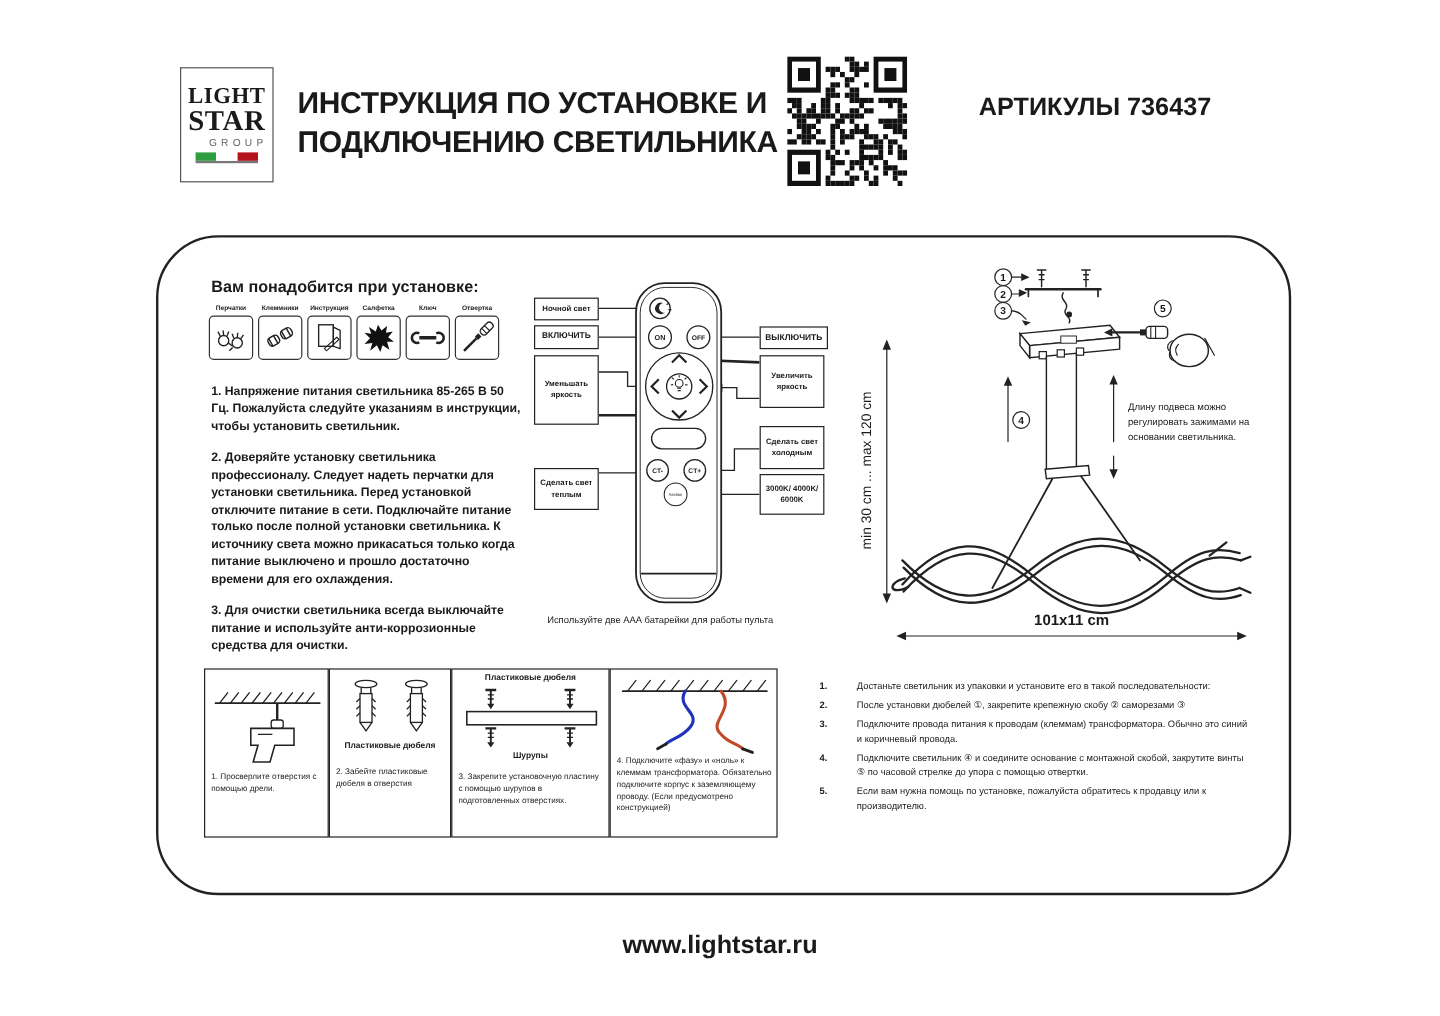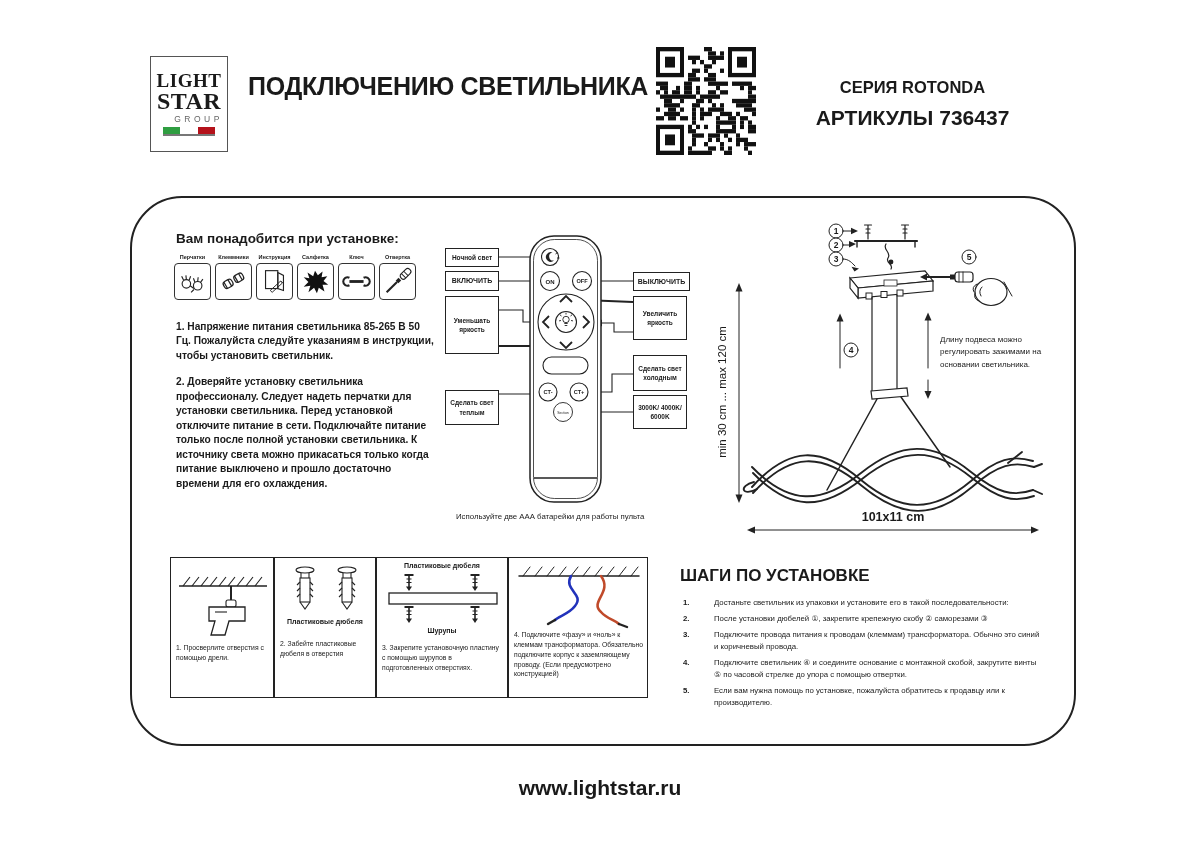--- a/index.html
+++ b/index.html
@@ -59,20 +59,21 @@
     <div class="logo-star">STAR</div>
     <div class="logo-group">GROUP</div>
     <div class="logo-flag">
       <span style="background:#2f9e41"></span>
         <span style="background:#fff"></span>
         <span style="background:#b5121b"></span>
     </div>
   </div>
 
   <div class="abs title">
+    <div>ИНСТРУКЦИЯ ПО УСТАНОВКЕ И</div>
     <div>ПОДКЛЮЧЕНИЮ СВЕТИЛЬНИКА</div>
   </div>
 
   <svg class="abs" style="left:656px;top:47px" width="100" height="108" viewBox="0 0 100 100" preserveAspectRatio="none" id="qr-pattern" fill="#111">
       <rect x="48" y="0" width="4" height="4"></rect>
       <rect x="52" y="0" width="4" height="4"></rect>
       <rect x="52" y="4" width="4" height="4"></rect>
       <rect x="56" y="4" width="4" height="4"></rect>
       <rect x="64" y="4" width="4" height="4"></rect>
       <rect x="32" y="8" width="4" height="4"></rect>
@@ -281,21 +282,20 @@
       <rect x="92" y="96" width="4" height="4"></rect>
       <rect x="2" y="2" width="24" height="24" fill="none" stroke="#111" stroke-width="4"></rect>
       <rect x="9" y="9" width="10" height="10"></rect>
       <rect x="74" y="2" width="24" height="24" fill="none" stroke="#111" stroke-width="4"></rect>
       <rect x="81" y="9" width="10" height="10"></rect>
       <rect x="2" y="74" width="24" height="24" fill="none" stroke="#111" stroke-width="4"></rect>
       <rect x="9" y="81" width="10" height="10"></rect>
     </svg>
 
   <div class="abs series-block">
-    <div class="series">СЕРИЯ ROTONDA</div>
     <div class="articles">АРТИКУЛЫ 736437</div>
   </div>
 
   <div class="abs main-panel"></div>
 
   <div class="abs tools-heading">Вам понадобится при установке:</div>
   <div class="abs tools-row">
     <div class="tool">
       <div class="tool-label">Перчатки</div>
       <div class="tool-box">
@@ -359,20 +359,21 @@
             <path d="M23,6.5 v6.5 M26.5,6.5 v6.5" stroke-width="1"></path>
           </g>
         </svg>
       </div>
     </div>
   </div>
 
   <div class="abs safety">
     <p>1. Напряжение питания светильника 85-265 В 50 Гц. Пожалуйста следуйте указаниям в инструкции, чтобы установить светильник.</p>
     <p>2. Доверяйте установку светильника профессионалу. Следует надеть перчатки для установки светильника. Перед установкой отключите питание в сети. Подключайте питание только после полной установки светильника. К источнику света можно прикасаться только когда питание выключено и прошло достаточно времени для его охлаждения.</p>
+    <p>3. Для очистки светильника всегда выключайте питание и используйте анти-коррозионные средства для очистки.</p>
   </div>
 
   <svg class="abs" style="left:440px;top:228px" width="265" height="292" viewBox="440 228 265 292">
     <g stroke="#222" fill="none" stroke-width="1.1">
 
       <path d="M499,257 H538"></path>
         <polygon points="541,257 535,253.5 535,260.5" fill="#222" stroke="none"></polygon>
       <path d="M499,281 H536"></path>
         <polygon points="540,281 534,277.5 534,284.5" fill="#222" stroke="none"></polygon>
       <path d="M633,281 H596"></path>
@@ -569,21 +570,20 @@
       <path d="M14,14 l7,-9 M26,14 l7,-9 M38,14 l7,-9 M50,14 l7,-9 M62,14 l7,-9 M74,14 l7,-9 M86,14 l7,-9 M98,14 l7,-9 M110,14 l7,-9 M122,14 l7,-9" stroke="#222" stroke-width="1"></path>
       <path d="M62,14 C54,28 76,32 66,44 C60,52 50,54 46,58" stroke="#2233bb" stroke-width="2.6"></path>
       <path d="M46,58 l-7,4" stroke="#222" stroke-width="2.4"></path>
       <path d="M92,14 C104,30 80,40 92,50 C98,57 106,58 110,62" stroke="#c04a2a" stroke-width="2.6"></path>
       <path d="M110,62 l8,3" stroke="#222" stroke-width="2.4"></path>
     </svg>
     <div class="pcap" style="top:72px">4. Подключите «фазу» и «ноль» к клеммам трансформатора. Обязательно подключите корпус к заземляющему проводу. (Если предусмотрено конструкцией)</div>
   </div>
 
   <div class="abs install">
-    <div class="install-heading">ШАГИ ПО УСТАНОВКЕ</div>
     <div class="step">
       <div class="step-num">1.</div>
       <div class="step-text">Достаньте светильник из упаковки и установите его в такой последовательности:</div>
     </div>
     <div class="step">
       <div class="step-num">2.</div>
       <div class="step-text">После установки дюбелей ①, закрепите крепежную скобу ② саморезами ③</div>
     </div>
     <div class="step">
       <div class="step-num">3.</div>

